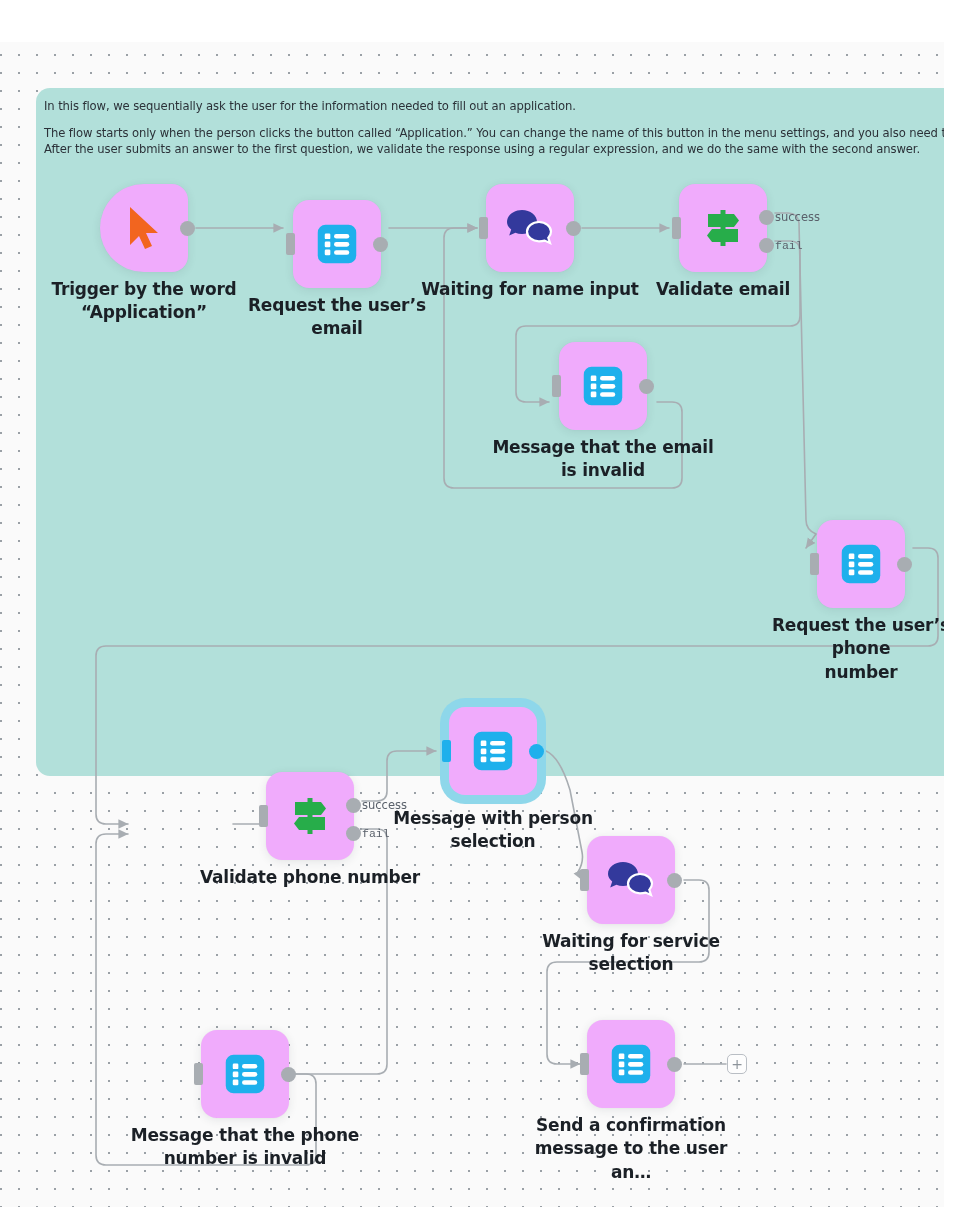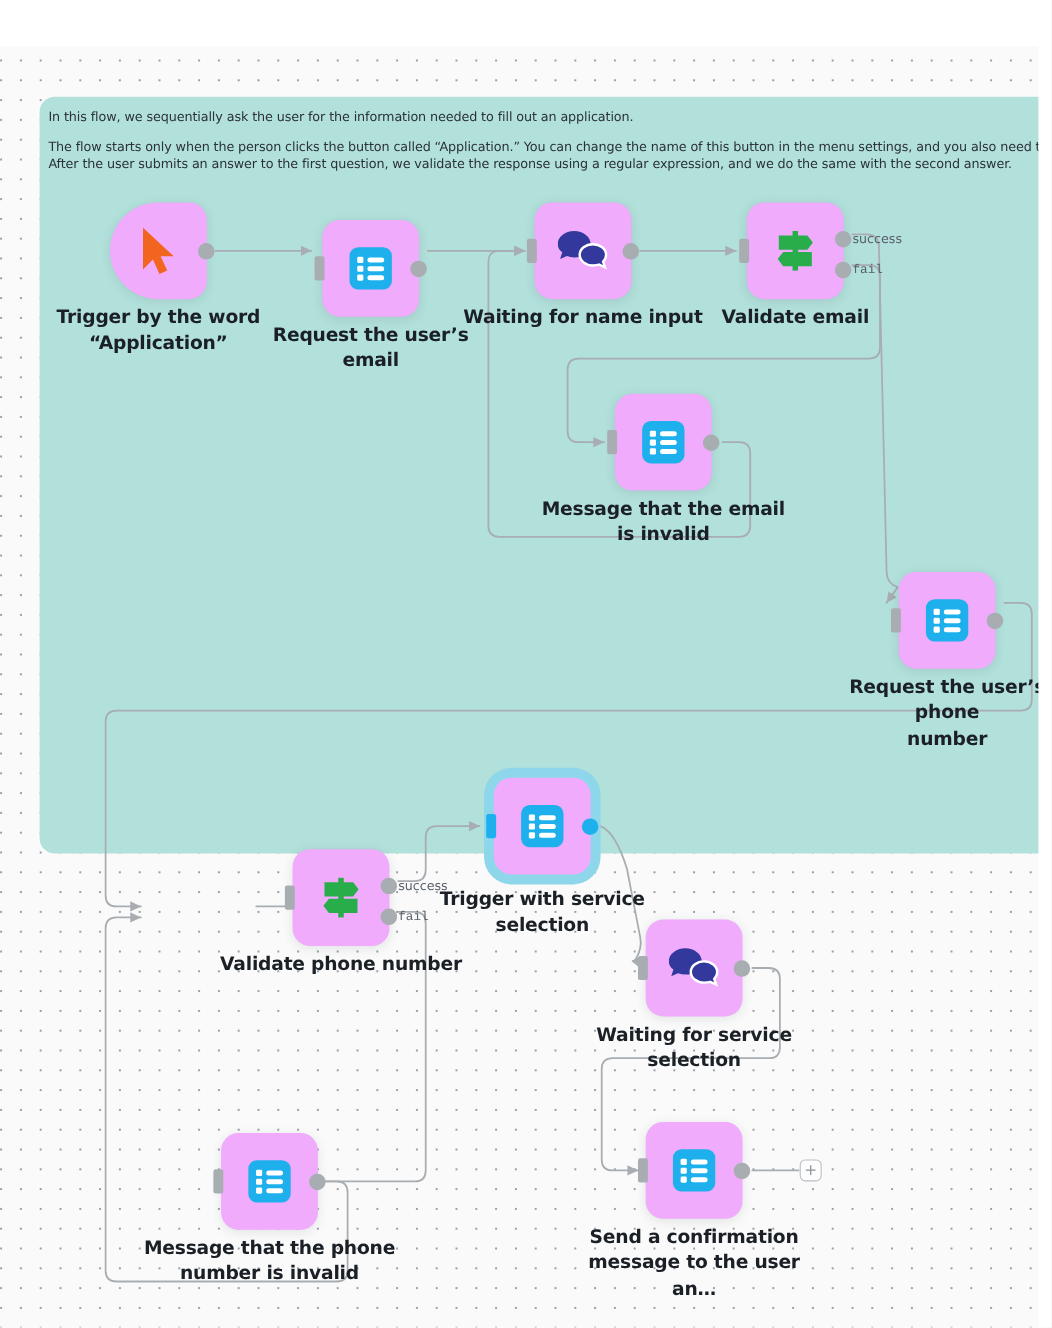--- a/index.html
+++ b/index.html
@@ -264,21 +264,21 @@
       </svg>
       <div class="port-in"></div>
       <div class="port-out p-success"></div>
       <div class="port-out p-fail"></div>
       <div class="port-label l-success">success</div>
       <div class="port-label l-fail">fail</div>
     </div>
     <div class="node-label">Validate email</div>
   </div>
 
-  <div class="node" style="left:559px; top:358px;">
+  <div class="node" style="left:559px; top:342px;">
     <div class="node-box">
       <svg class="icon" width="42" height="42" viewBox="0 0 24 24">
         <rect x="1" y="1" width="22" height="22" rx="4.5" fill="#1eb0ec"></rect>
         <rect x="5" y="6" width="3.2" height="3.2" rx="0.7" fill="#fff"></rect>
         <rect x="10.3" y="6.3" width="8.7" height="2.6" rx="1.3" fill="#fff"></rect>
         <rect x="5" y="10.6" width="3.2" height="3.2" rx="0.7" fill="#fff"></rect>
         <rect x="10.3" y="10.9" width="8.7" height="2.6" rx="1.3" fill="#fff"></rect>
         <rect x="5" y="15.2" width="3.2" height="3.2" rx="0.7" fill="#fff"></rect>
         <rect x="10.3" y="15.5" width="8.7" height="2.6" rx="1.3" fill="#fff"></rect>
       </svg>
@@ -336,21 +336,21 @@
         <rect x="10.3" y="6.3" width="8.7" height="2.6" rx="1.3" fill="#fff"></rect>
         <rect x="5" y="10.6" width="3.2" height="3.2" rx="0.7" fill="#fff"></rect>
         <rect x="10.3" y="10.9" width="8.7" height="2.6" rx="1.3" fill="#fff"></rect>
         <rect x="5" y="15.2" width="3.2" height="3.2" rx="0.7" fill="#fff"></rect>
         <rect x="10.3" y="15.5" width="8.7" height="2.6" rx="1.3" fill="#fff"></rect>
       </svg>
       <div class="port-in"></div>
       <div class="port-out"></div>
     </div>
     <div class="node-label wide" style="top:100px;">
-      <div>Trigger with service</div>
+      <div>Message with person</div>
       <div>selection</div>
     </div>
   </div>
 
   <div class="node" style="left:587px; top:836px;">
     <div class="node-box">
       <svg class="icon" width="46" height="40" viewBox="0 0 46 40">
         <path d="M15,2 C23.3,2 30,7.4 30,14 C30,20.6 23.3,26 15,26 C12.6,26 10.4,25.6 8.4,24.8 L2.2,27.4 L4.2,21.4 C1.6,19.4 0,16.9 0,14 C0,7.4 6.7,2 15,2 Z" fill="#33399c"></path>
         <path d="M32,14 C38.6,14 44,18.3 44,23.6 C44,26 43,28.2 41.3,29.8 L43,35 L37.6,32.6 C36,33.1 34,33.3 32,33.3 C25.4,33.3 20,29 20,23.6 C20,18.3 25.4,14 32,14 Z" fill="#33399c" stroke="#ffffff" stroke-width="2.2"></path>
       </svg>

